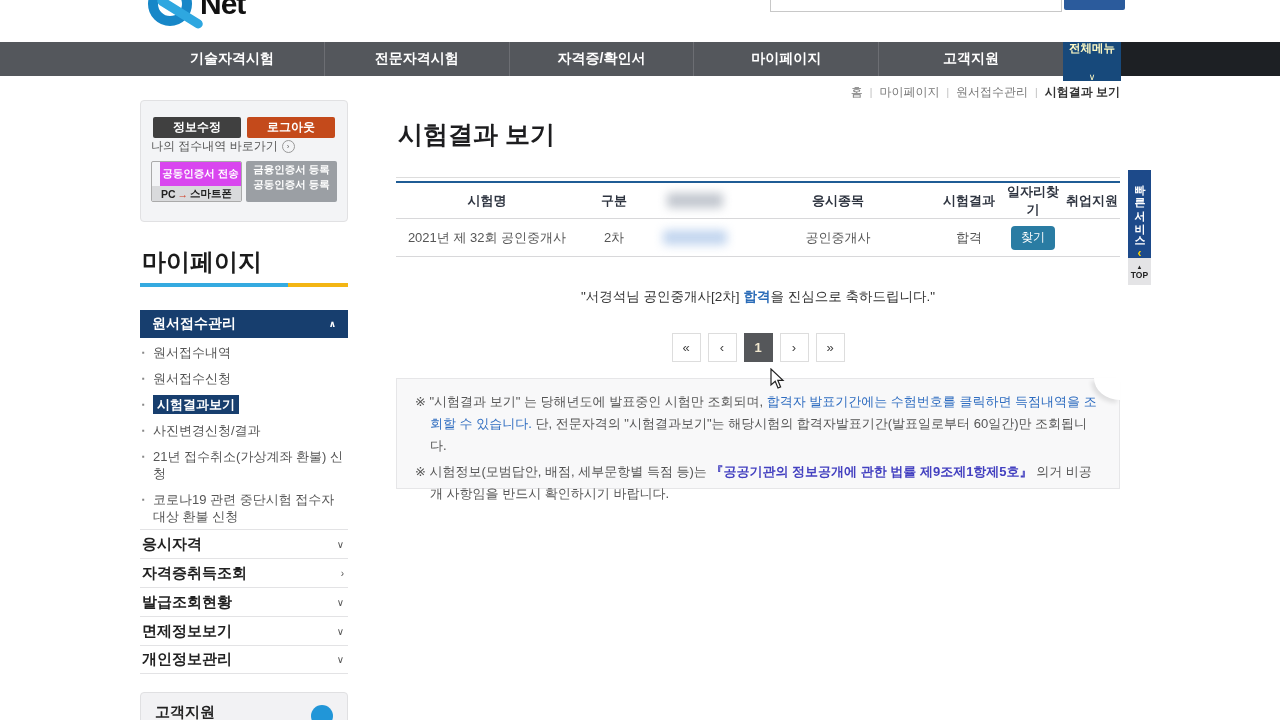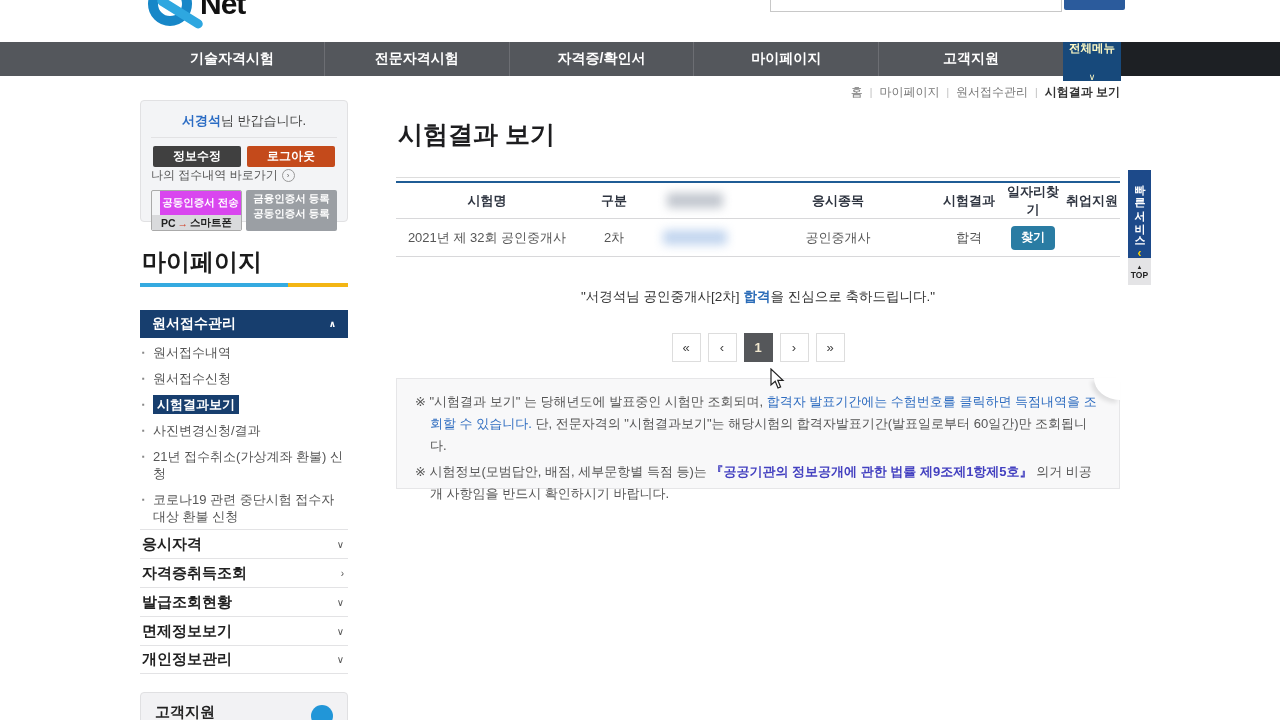--- a/index.html
+++ b/index.html
@@ -73,21 +73,21 @@
   .page-title { position:absolute; left:398px; top:118px; font-size:25px; font-weight:bold; color:#1d1d1f; }
   .hr1 { position:absolute; left:396px; top:177px; width:724px; border-top:1px solid #ddd; }
 
   .tbl { position:absolute; left:396px; top:181px; width:724px; }
   .tbl-head { border-top:2px solid #1f5c95; height:38px; display:flex; align-items:center; font-size:13px; font-weight:bold; color:#2e3440; border-bottom:1px solid #d8d8da; }
   .tbl-row { height:38px; display:flex; align-items:center; font-size:13px; color:#555; border-bottom:1px solid #d8d8da; }
   .c1{width:182px;text-align:center;} .c2{width:72px;text-align:center;} .c3{width:90px;display:flex;justify-content:center;}
   .c4{width:196px;text-align:center;} .c5{width:66px;text-align:center;} .c6{width:62px;display:flex;justify-content:center;text-align:center;} .c7{width:56px;text-align:center;}
   .blur-h { width:56px; height:15px; background:#c2c7cf; border-radius:3px; filter:blur(5px); }
   .blur-d { width:64px; height:15px; background:#c3d6ef; border-radius:3px; filter:blur(5px); }
-  .find-btn { width:44px; height:24px; background:#2a7ca3; color:#fff; border:none; border-radius:4px; font-size:12px; font-weight:bold; cursor:pointer; }
+  .find-btn { width:44px; height:24px; background:#2a7ca3; color:#fff; border:none; border-radius:4px; font-size:12px; font-weight:normal; cursor:pointer; }
 
   .congrats { position:absolute; left:396px; top:288px; width:724px; text-align:center; font-size:13.5px; color:#333; }
   .congrats .hl { color:#2b6cb8; font-weight:bold; }
 
   .pager { position:absolute; left:396px; top:333px; width:724px; display:flex; justify-content:center; gap:7px; }
   .pg { width:29px; height:29px; border:1px solid #ddd; background:#fff; color:#444; font-size:13px; display:flex; align-items:center; justify-content:center; cursor:pointer; }
   .pg.active { background:#55575a; border-color:#55575a; color:#f2e8cf; font-weight:bold; }
 
   .notes { position:absolute; left:396px; top:378px; width:724px; height:111px; background:#f8f8f9; border:1px solid #e6e6e8; padding:12px 18px; font-size:13px; color:#555; line-height:1.68; }
   .note { padding-left:15px; text-indent:-15px; }
@@ -137,23 +137,20 @@
   <span>홈</span>
   <span class="sep">|</span>
   <span>마이페이지</span>
   <span class="sep">|</span>
   <span>원서접수관리</span>
   <span class="sep">|</span>
   <span class="cur">시험결과 보기</span>
 </div>
 
 <div class="login-box">
-  <div class="greet">
-    <span class="nm">서경석</span><span>님 반갑습니다.</span>
-  </div>
   <div class="lb-btns">
     <button class="lb-btn btn-edit">정보수정</button>
     <button class="lb-btn btn-logout">로그아웃</button>
   </div>
   <div class="shortcut">
     <span>나의 접수내역 바로가기</span>
     <span class="circ">›</span>
   </div>
   <div class="cert-row">
     <div class="cert-left">

